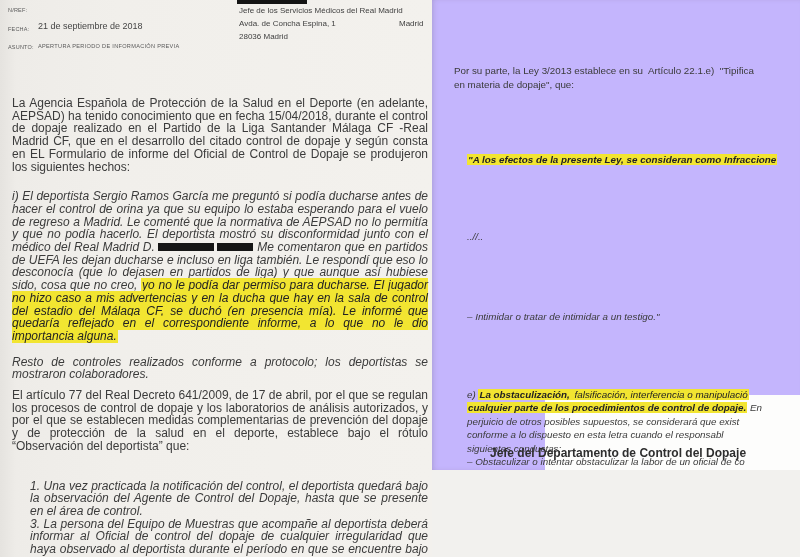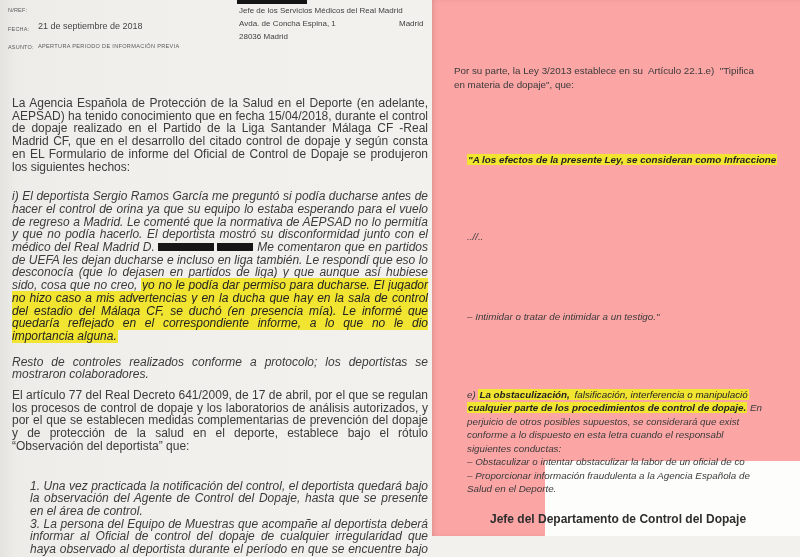--- a/index.html
+++ b/index.html
@@ -22,22 +22,22 @@
   .p-rest{margin-top:13px !important;margin-left:16px;}
   .p-decree{margin-top:8px !important;}
   .items{margin-top:27px;margin-left:18px;}
   .bold{font-weight:bold;}
   .faint{opacity:.45;}
   mark.hl{background:#f2e531;color:#222;padding:0 1px;}
   mark.hl.bold{font-weight:bold;}
   .redact-inline{display:inline-block;background:#161616;height:8px;vertical-align:baseline;}
   .r1{width:56px;} .r2{width:36px;}
   
-  .page-right{position:absolute;left:432px;top:0;width:368px;height:536px;overflow:hidden;
-              background:#fca5a5;box-shadow:inset 3px 0 6px -3px rgba(60,55,45,.25);
+  .page-right{position:absolute;left:432px;top:0;width:368px;height:470px;overflow:hidden;
+              background:#c4b5fd;box-shadow:inset 3px 0 6px -3px rgba(60,55,45,.25);
               filter:blur(.3px);}
   .band-white{position:absolute;right:0;bottom:0;width:255px;height:75px;background:#fdfdfc;}
   .rp-body{position:absolute;left:22px;top:28px;right:0;white-space:pre;overflow:hidden;}
   .rp-body p{margin:0;font-size:9.8px;line-height:13.5px;color:#3a3a3a;}
   .rp-ind{margin-left:13px !important;}
   .p-quote{margin-top:8px !important;}
   .p-ellipsis{margin-top:9px !important;}
   .p-clause{margin-top:10px !important;}
   .p-intim{margin-top:13px !important;}
   .signature{position:absolute;left:58px;bottom:10px;font-size:12px;font-weight:bold;

